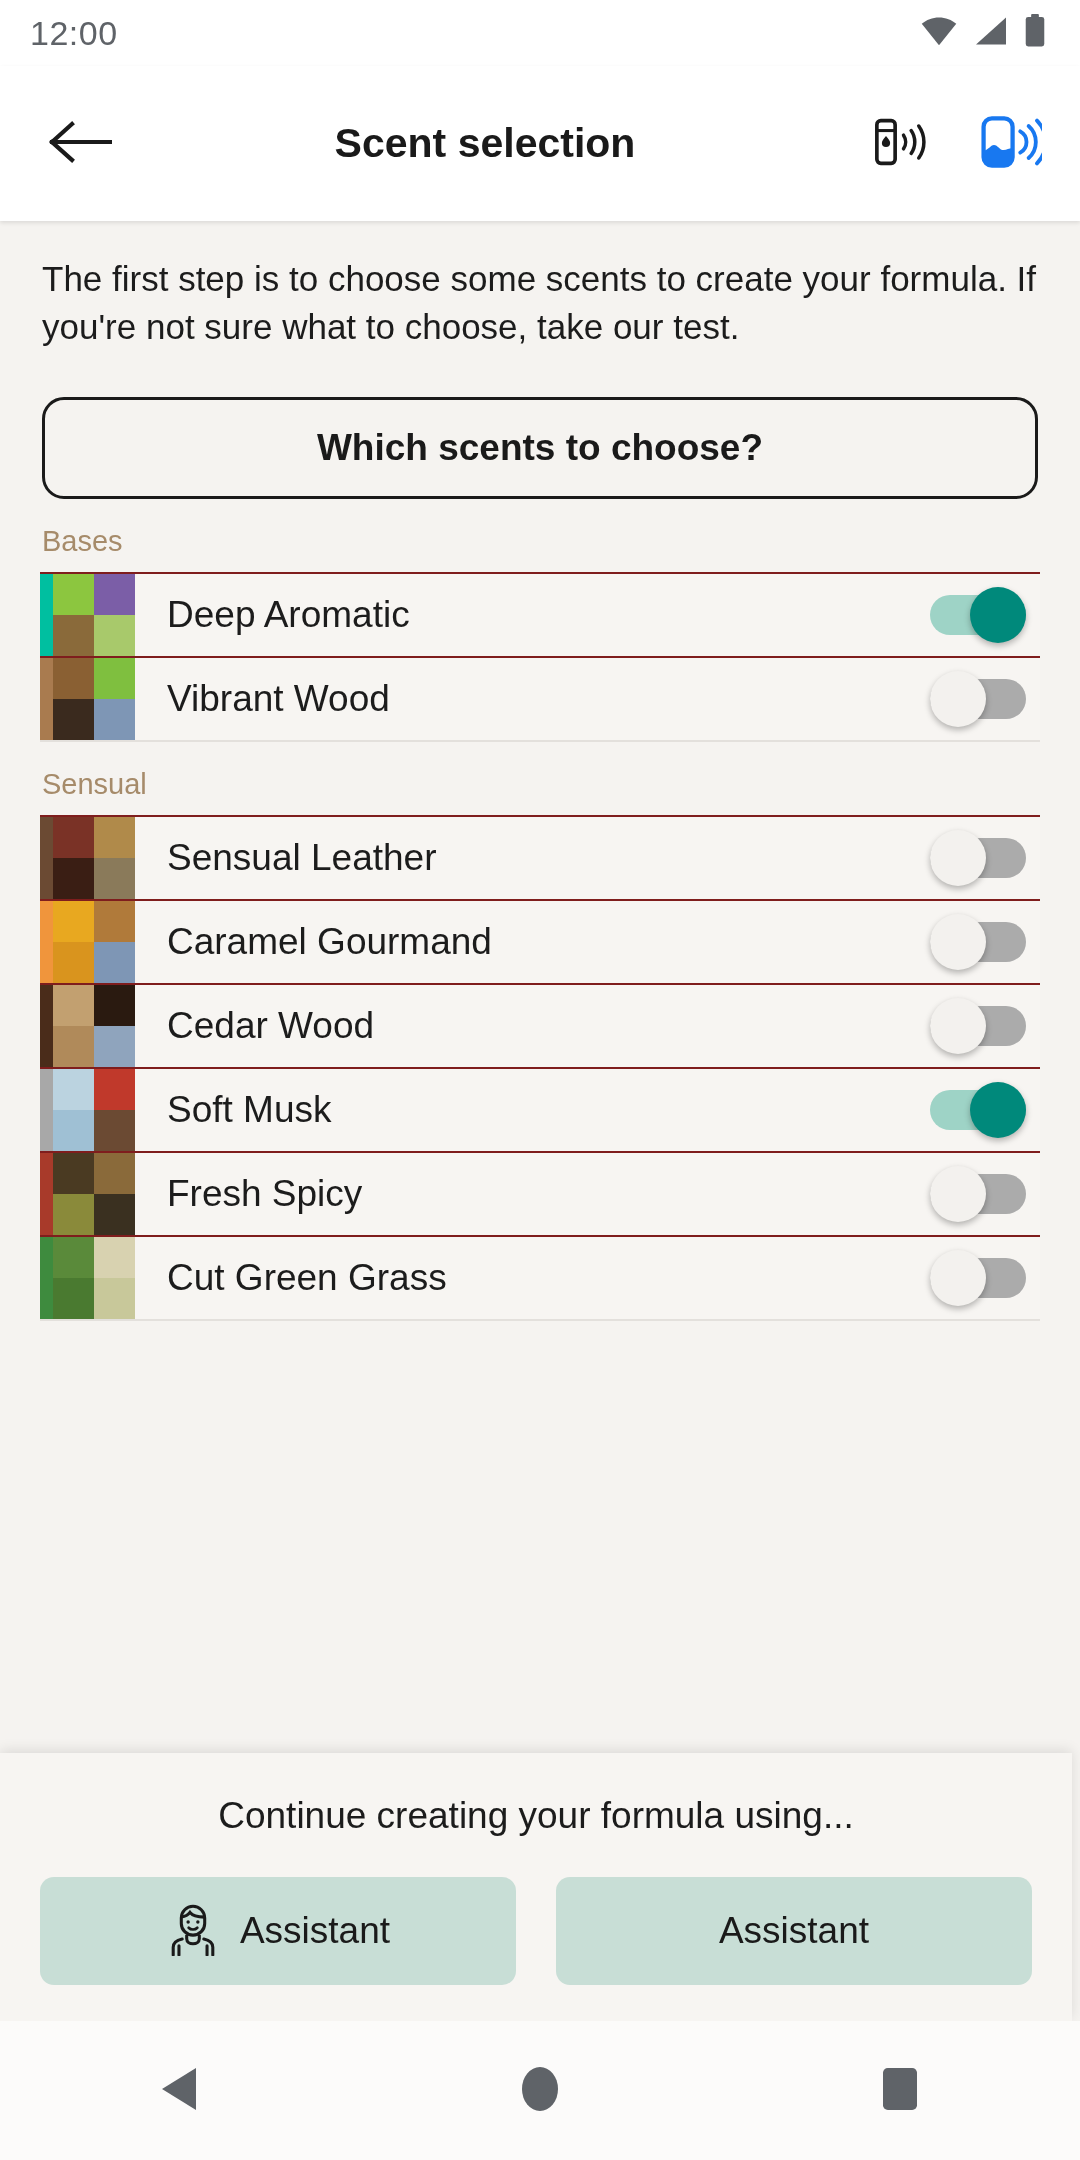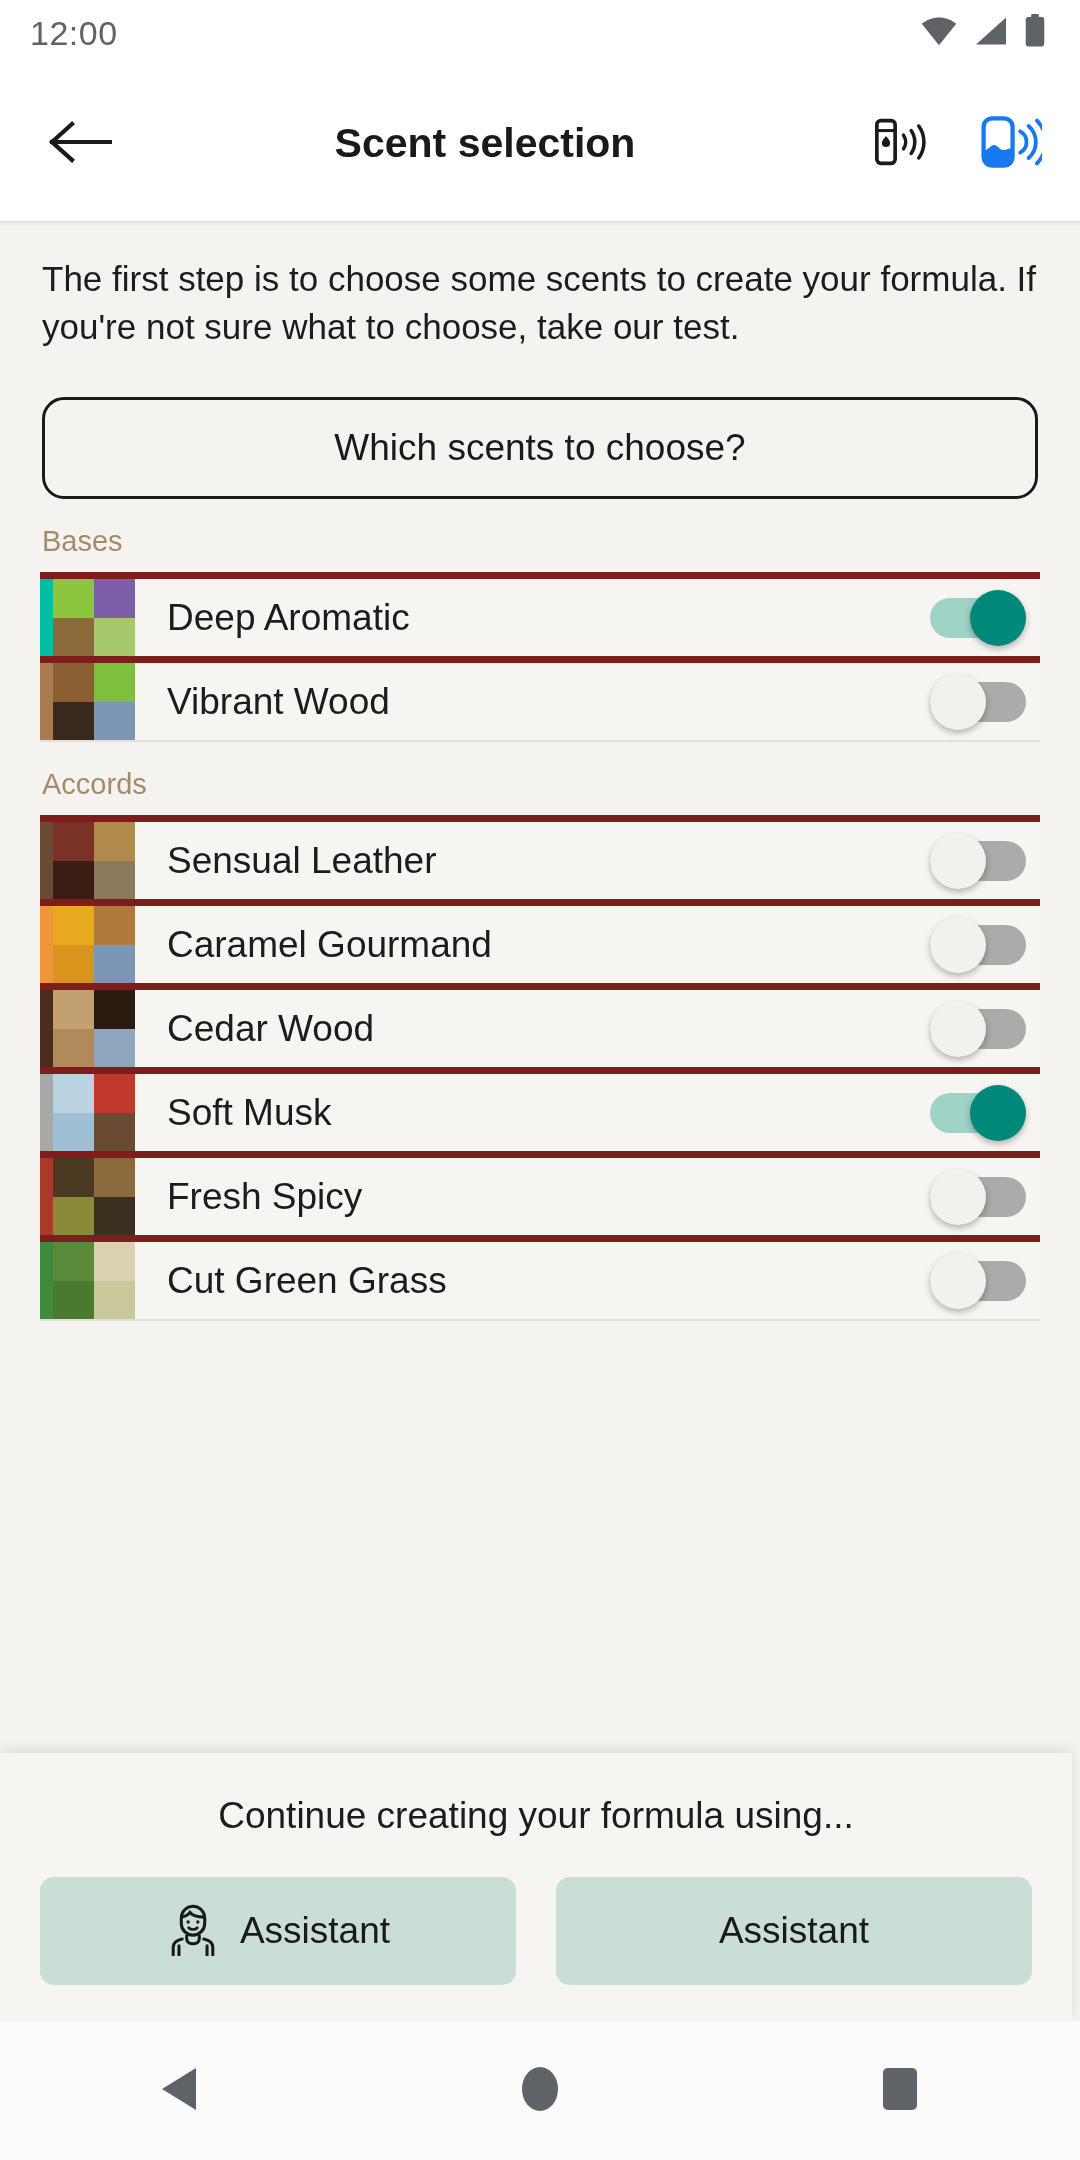--- a/index.html
+++ b/index.html
@@ -105,37 +105,38 @@
     border-radius: 22px;
     background: transparent;
     display: flex;
     align-items: center;
     justify-content: center;
     font-size: 37px;
     color: #1A1A1A;
     cursor: pointer;
     font-family: "Liberation Sans", sans-serif;
     width: calc(100% - 84px);
+    font-weight: bold;
   }
 
   .section-label {
     font-size: 29px;
     color: #A68B6A;
     padding: 26px 0 14px 42px;
   }
 
   
   .scent-list { padding: 0 40px 0 40px; }
 
   .scent-row {
     display: flex;
     align-items: stretch;
     height: 86px;
     border-bottom: 2px solid #E3E0DC;
-    border-top: 7px solid #7f1d1d;
+    border-top: 2px solid #7f1d1d;
     margin-top: -2px;
     background: #F7F5F2;
     position: relative;
     cursor: pointer;
   }
   .scent-row:first-child { margin-top: 0; }
 
   .accent-bar {
     width: 13px;
     flex: 0 0 13px;
@@ -345,21 +346,21 @@
       <span class="scent-name">Vibrant Wood</span>
       <span class="toggle off">
           <span class="track"></span>
           <span class="thumbknob"></span>
         </span>
     </div>
 
 
   </div>
 
-  <div class="section-label">Accords</div>
+  <div class="section-label">Sensual</div>
   <div class="scent-list">
 
     <div class="scent-row">
       <span class="accent-bar" style="background: rgb(107, 74, 51);"></span>
       <span class="thumb">
           <span style="background: rgb(122, 50, 38);"></span>
           <span style="background: rgb(176, 138, 74);"></span>
           <span style="background: rgb(58, 30, 20);"></span>
           <span style="background: rgb(138, 122, 90);"></span>
         </span>

